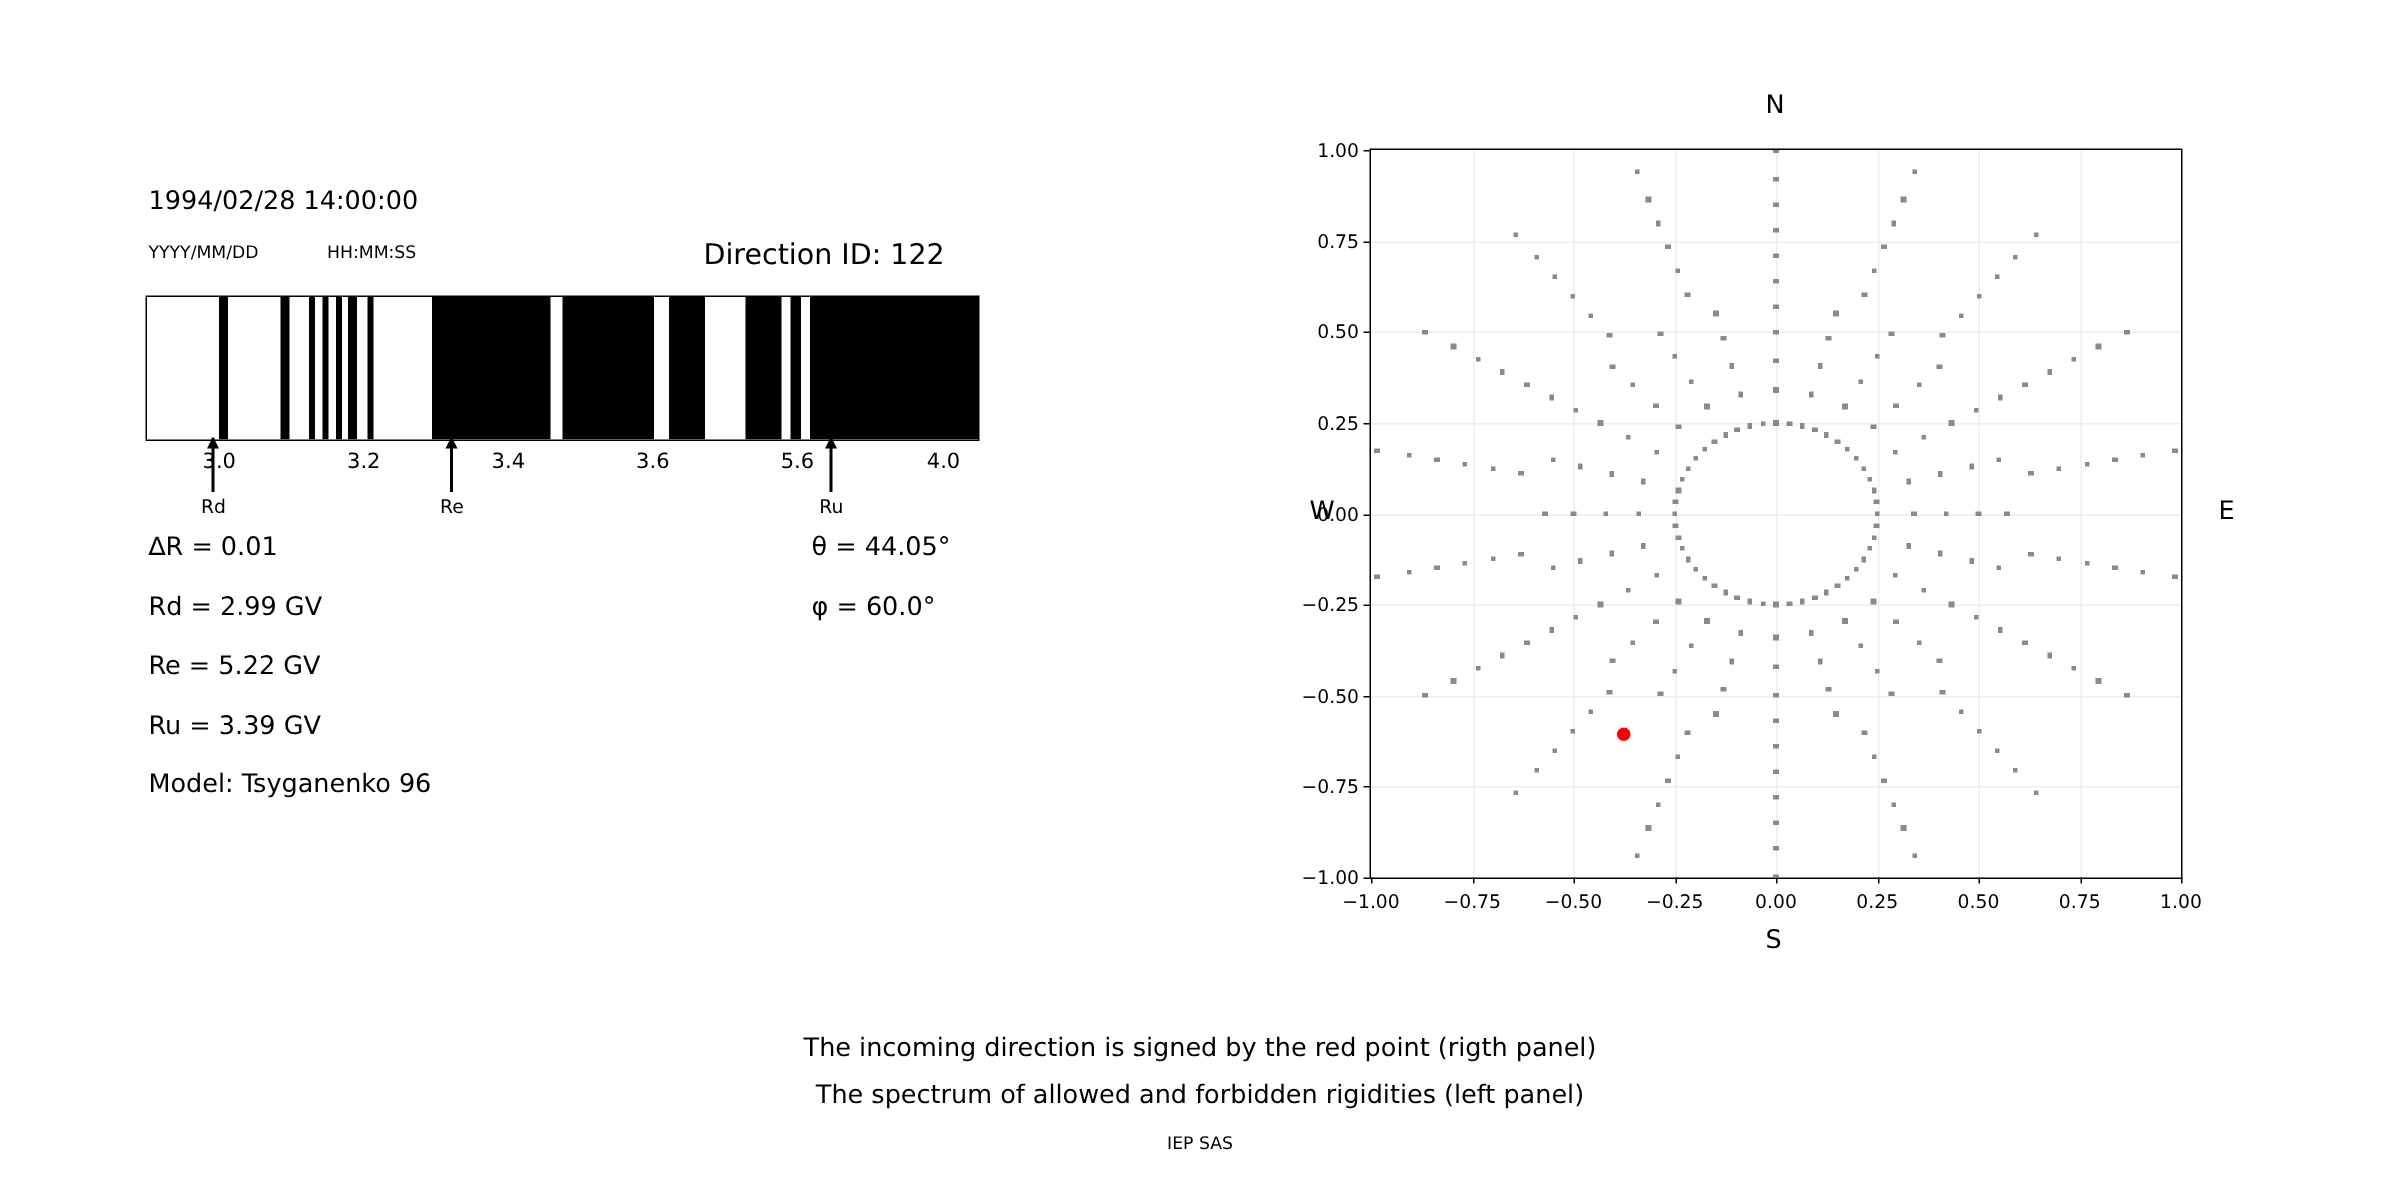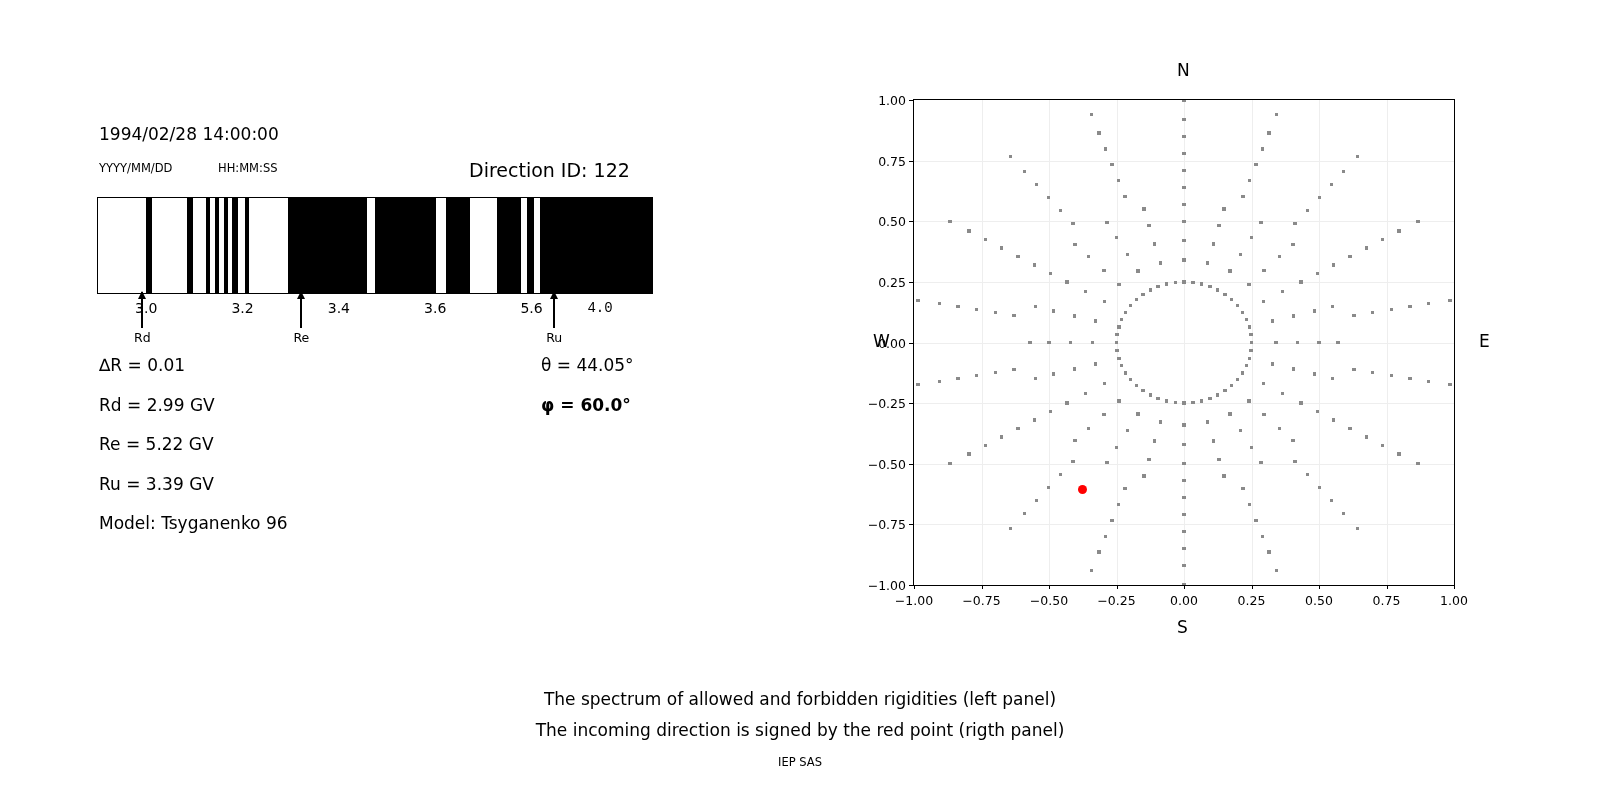--- a/index.html
+++ b/index.html
@@ -233,21 +233,21 @@
         <div class="band" style="left: 442.237px; width: 111.763px;"></div>
       </div>
   </div>
 
   <div id="spectrum-axis">
       <div class="tick-label" style="left: 49.1739px;">3.0</div>
       <div class="tick-label" style="left: 145.522px;">3.2</div>
       <div class="tick-label" style="left: 241.87px;">3.4</div>
       <div class="tick-label" style="left: 338.217px;">3.6</div>
       <div class="tick-label" style="left: 434.565px;">5.6</div>
-      <div class="tick-label" style="left: 503px; font-family: Liberation Mono, monospace;">4.0</div>
+      <div class="tick-label" style="left: 532px;">4.0</div>
       <div class="marker" style="left: 44.3565px;">
         <div class="arrow-line"></div>
         <div class="arrow-head"></div>
         <div class="marker-label">Rd</div>
       </div>
       <div class="marker" style="left: 203.33px;">
         <div class="arrow-line"></div>
         <div class="arrow-head"></div>
         <div class="marker-label">Re</div>
       </div>
@@ -257,21 +257,21 @@
         <div class="marker-label">Ru</div>
       </div>
     </div>
 
 <div class="param param-left" style="top: 355px;">∆R = 0.01</div>
     <div class="param param-left" style="top: 394.5px;">Rd = 2.99 GV</div>
     <div class="param param-left" style="top: 434px;">Re = 5.22 GV</div>
     <div class="param param-left" style="top: 473.5px;">Ru = 3.39 GV</div>
     <div class="param param-left" style="top: 513px;">Model: Tsyganenko 96</div>
     <div class="param param-right" style="top: 355px;">θ = 44.05°</div>
-    <div class="param param-right" style="top: 394.5px; font-weight: bold;">φ = 60.0°</div>
+    <div class="param param-right" style="top: 394.5px;">φ = 60.0°</div>
   </div>
 
 <div id="right-panel">
 
   <div class="compass" id="label-north" style="left: 357px; top: 20px;">N</div>
 
   <div class="compass" id="label-west" style="left: 53px; top: 290.5px;">W</div>
 
   <div class="compass" id="label-east" style="left: 659px; top: 290.5px;">E</div>
 
@@ -579,17 +579,17 @@
     <div class="xtick-mark" style="left: 431.5px; top: 545px;"></div>
     <div class="xt-label" style="left: 499px; top: 553px;">0.50</div>
     <div class="xtick-mark" style="left: 499px; top: 545px;"></div>
     <div class="xt-label" style="left: 566.5px; top: 553px;">0.75</div>
     <div class="xtick-mark" style="left: 566.5px; top: 545px;"></div>
     <div class="xt-label" style="left: 634px; top: 553px;">1.00</div>
     <div class="xtick-mark" style="left: 634px; top: 545px;"></div>
   </div>
 
 <div id="caption">
+  <div class="caption-line">The incoming direction is signed by the red point (rigth panel)</div>
   <div class="caption-line">The spectrum of allowed and forbidden rigidities (left panel)</div>
-  <div class="caption-line">The incoming direction is signed by the red point (rigth panel)</div>
 </div>
 
 <div id="footer-credit">IEP SAS</div>
 
 </body></html>

